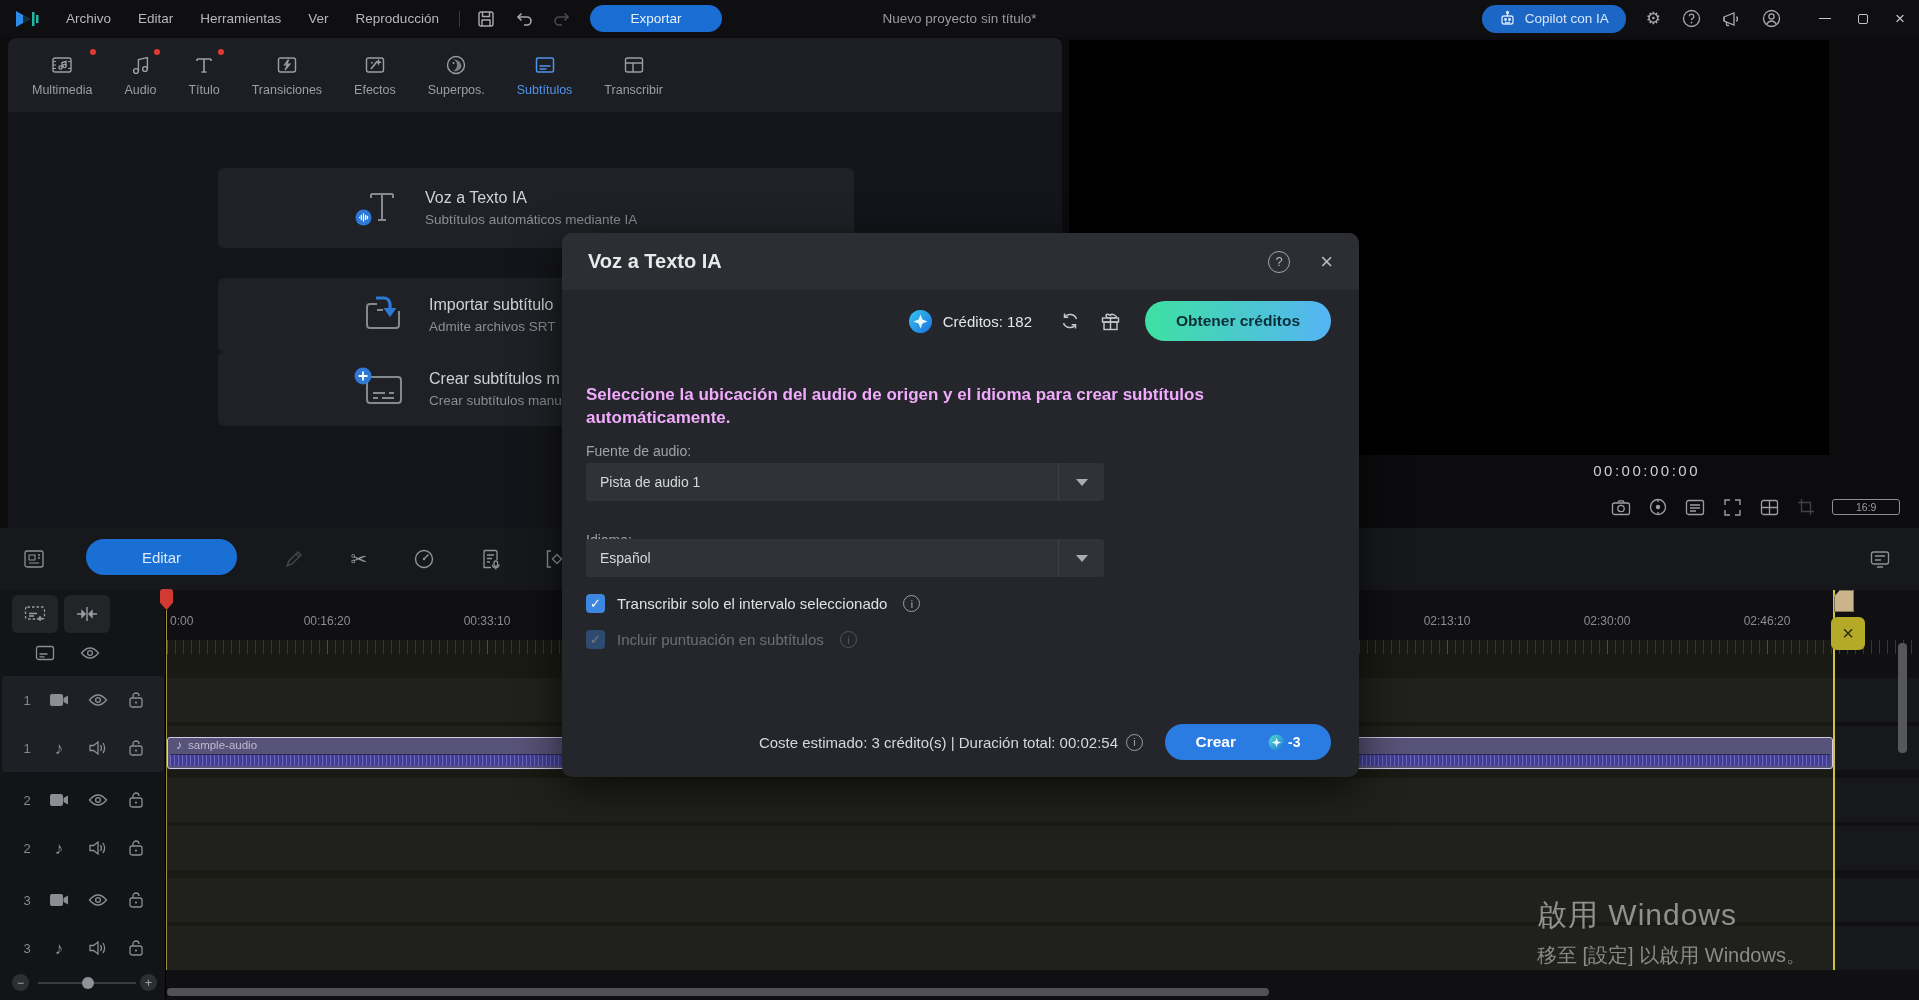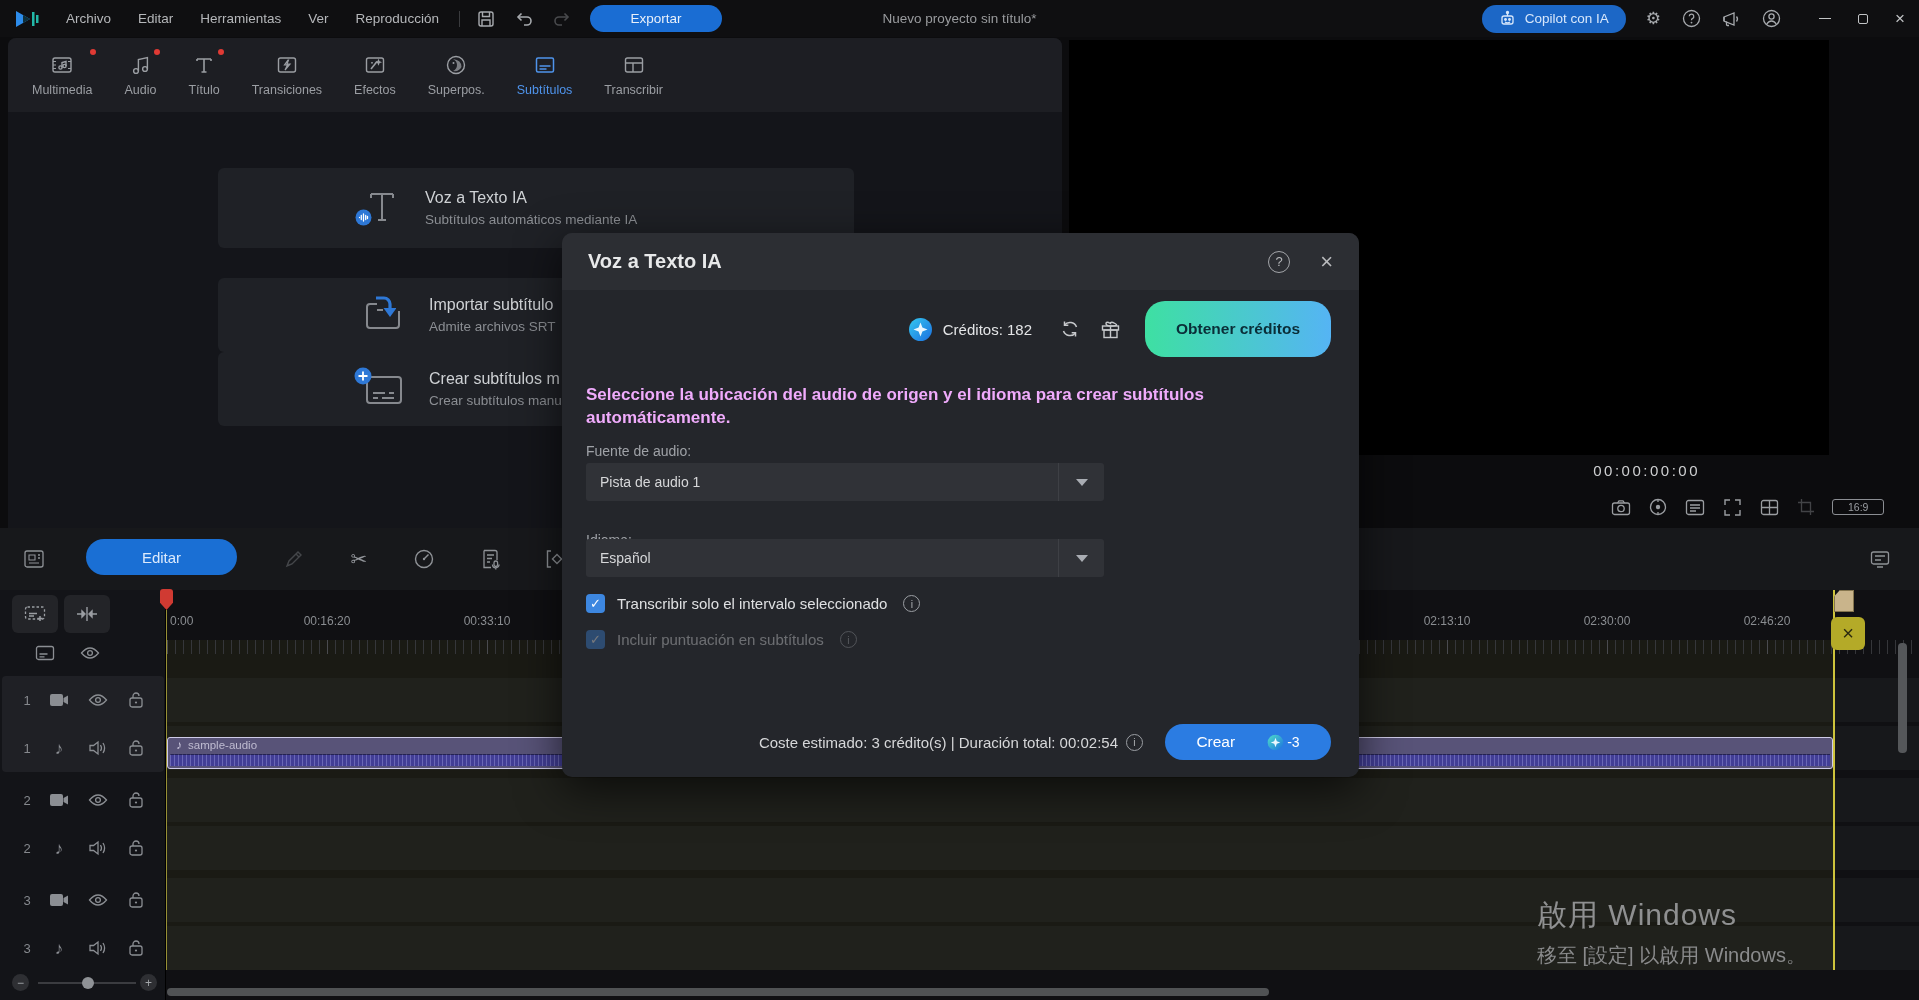--- a/index.html
+++ b/index.html
@@ -54,21 +54,21 @@
   
   .preview-panel { position:absolute; left:1062px; top:37px; width:857px; height:491px;
     background:#0c0c0e; }
   .video-box { position:absolute; left:7px; top:3px; width:760px; height:415px;
     background:#000; }
   .timecode { position:absolute; left:434px; top:425px; width:204px; text-align:right;
     font-size:15px; letter-spacing:2.5px; color:#cfd0d2; }
   .preview-controls { position:absolute; left:548px; top:459px; display:flex;
     align-items:center; gap:15px; }
   .pc-icon { width:22px; height:22px; display:flex; align-items:center; justify-content:center; }
-  .aspect-box { border:1px solid #8b8e93; border-radius:3px; padding:1px 15px;
+  .aspect-box { border:1px solid #8b8e93; border-radius:3px; padding:1px 23px;
     font-size:10.5px; color:#9a9da1; }
 
   
   .tl-toolbar { position:absolute; left:0; top:528px; width:1919px; height:62px;
     background:#17181b; }
   .tl-tb-icon { position:absolute; top:19px; width:24px; height:24px; display:flex;
     align-items:center; justify-content:center; }
   .edit-btn { position:absolute; left:86px; top:11px; width:151px; height:36px;
     border-radius:18px; background:#1a6fd4; color:#dceafc; font-size:15px;
     display:flex; align-items:center; justify-content:center; }
@@ -146,21 +146,21 @@
   .dlg-title { font-size:20px; font-weight:700; color:#e8e9ea; }
   .dlg-hicons { margin-left:auto; display:flex; align-items:center; gap:30px; }
   .circle-q { width:22px; height:22px; border-radius:50%; border:1.6px solid #a3a5a9;
     color:#b6b8bb; font-size:13px; display:flex; align-items:center; justify-content:center; }
   .dlg-close { font-size:22px; color:#b9babd; line-height:1; }
   .credits-row { position:absolute; top:68px; right:28px; display:flex;
     align-items:center; }
   .credits-text { font-size:15px; color:#e4e5e7; margin-left:10px; }
   .ref-icon { margin-left:28px; }
   .gift-icon { margin-left:20px; }
-  .get-credits { margin-left:24px; width:186px; height:56px; border-radius:20px;
+  .get-credits { margin-left:24px; width:186px; height:40px; border-radius:20px;
     background:linear-gradient(90deg,#3ee0a2,#55b4f4); color:#0a2e38; font-size:15.5px;
     font-weight:700; display:flex; align-items:center; justify-content:center; }
   .instruction { position:absolute; left:24px; top:150px; width:680px; font-size:17px;
     font-weight:700; color:#f0abfc; line-height:1.38; }
   .field-label { position:absolute; left:24px; font-size:14px; color:#9fa2a7; }
   .lab1 { top:210px; } .lab2 { top:299px; }
   .select { position:absolute; left:24px; width:518px; height:38px; background:#303237;
     border-radius:3px; display:flex; align-items:center; }
   .sel1 { top:230px; } .sel2 { top:306px; }
   .select .val { font-size:14px; color:#d6d7d9; padding-left:14px; }
@@ -174,21 +174,21 @@
     color:#fff; font-size:13px; display:flex; align-items:center; justify-content:center; }
   .cb-label { font-size:15px; color:#dfe0e2; }
   .info-i { width:17px; height:17px; border-radius:50%; border:1.2px solid #9b9ea3;
     color:#a9acb0; font-size:10.5px; display:flex; align-items:center;
     justify-content:center; margin-left:4px; }
   .dlg-footer { position:absolute; right:28px; bottom:17px; display:flex;
     align-items:center; }
   .cost-text { font-size:15px; color:#d6d7d9; }
   .dlg-footer .info-i { margin:0 22px 0 8px; }
   .create-btn { width:166px; height:36px; border-radius:18px; background:#2b7ce2;
-    display:flex; align-items:center; justify-content:center; gap:32px; }
+    display:flex; align-items:center; justify-content:center; gap:32px;font-weight:bold; }
   .create-label { font-size:15.5px; color:#fff; }
   .create-cost { display:flex; align-items:center; gap:3px; font-size:14px; color:#fff; }
 
   
   .watermark { position:absolute; left:1537px; top:895px; z-index:40; color:#8f9091; }
   .wm1 { font-size:30px; font-weight:400; letter-spacing:1px; }
   .wm2 { font-size:20px; color:#8a8b8c; margin-top:6px; }
 </style>
 </head>
 <body>

